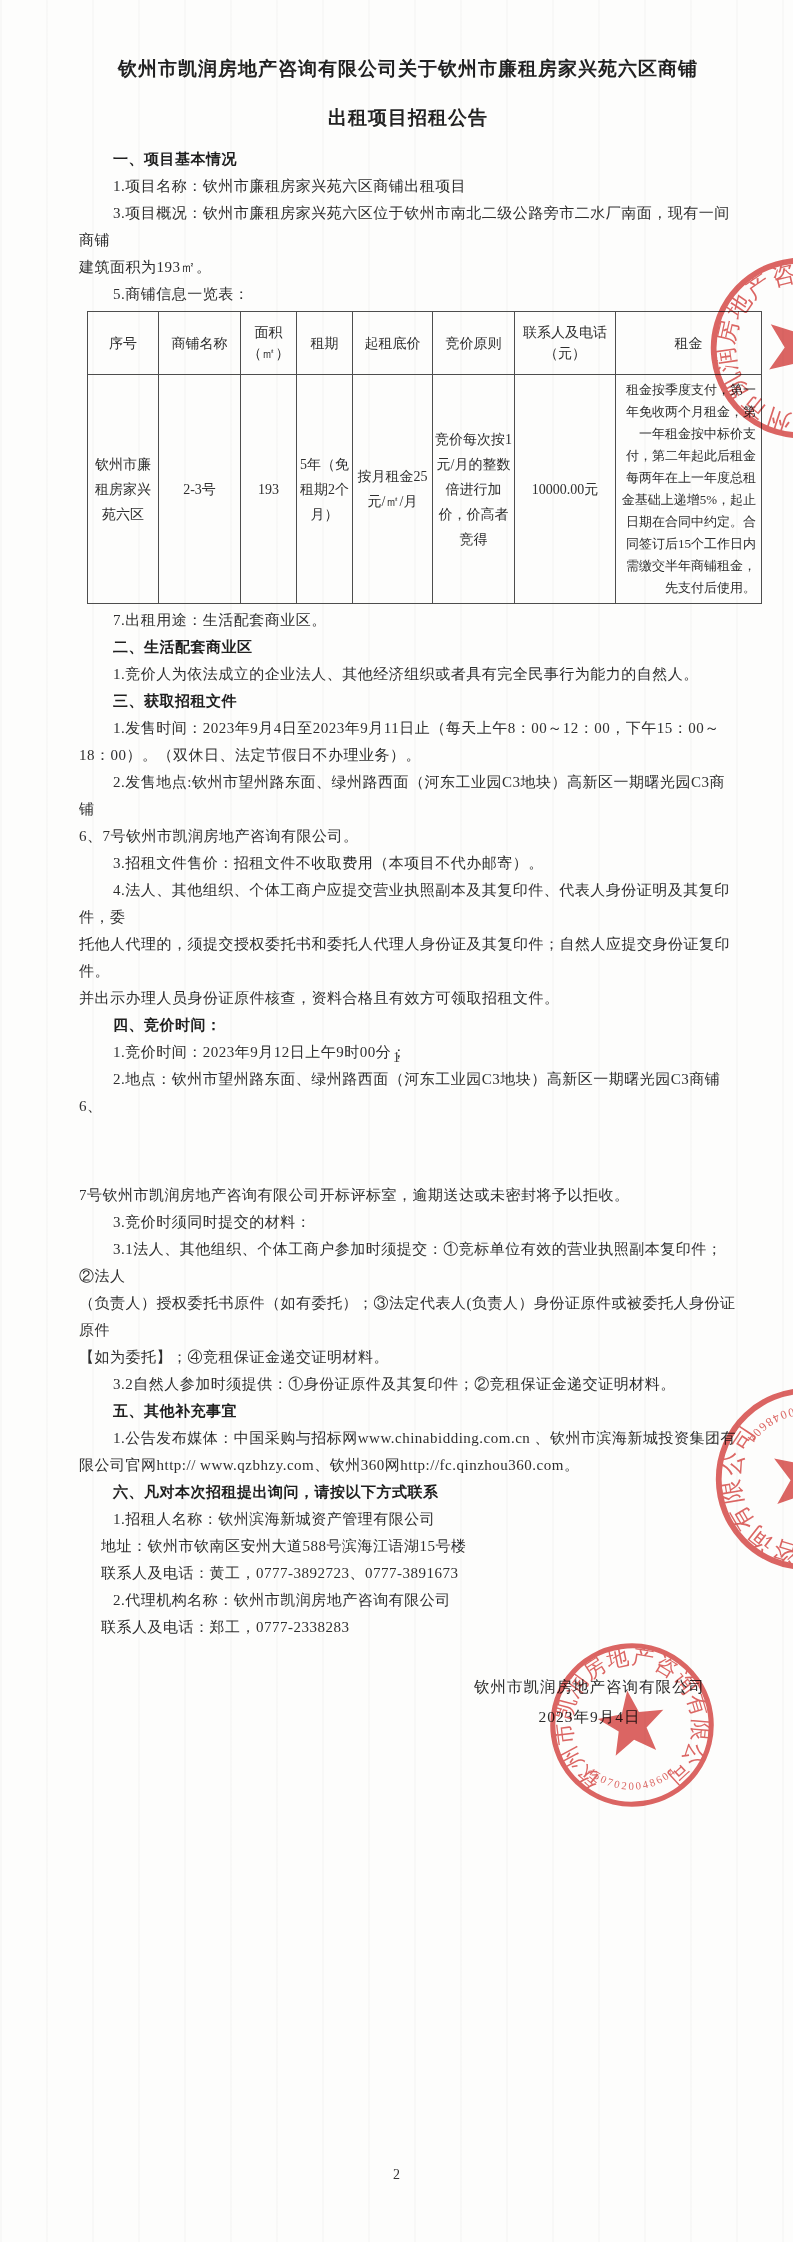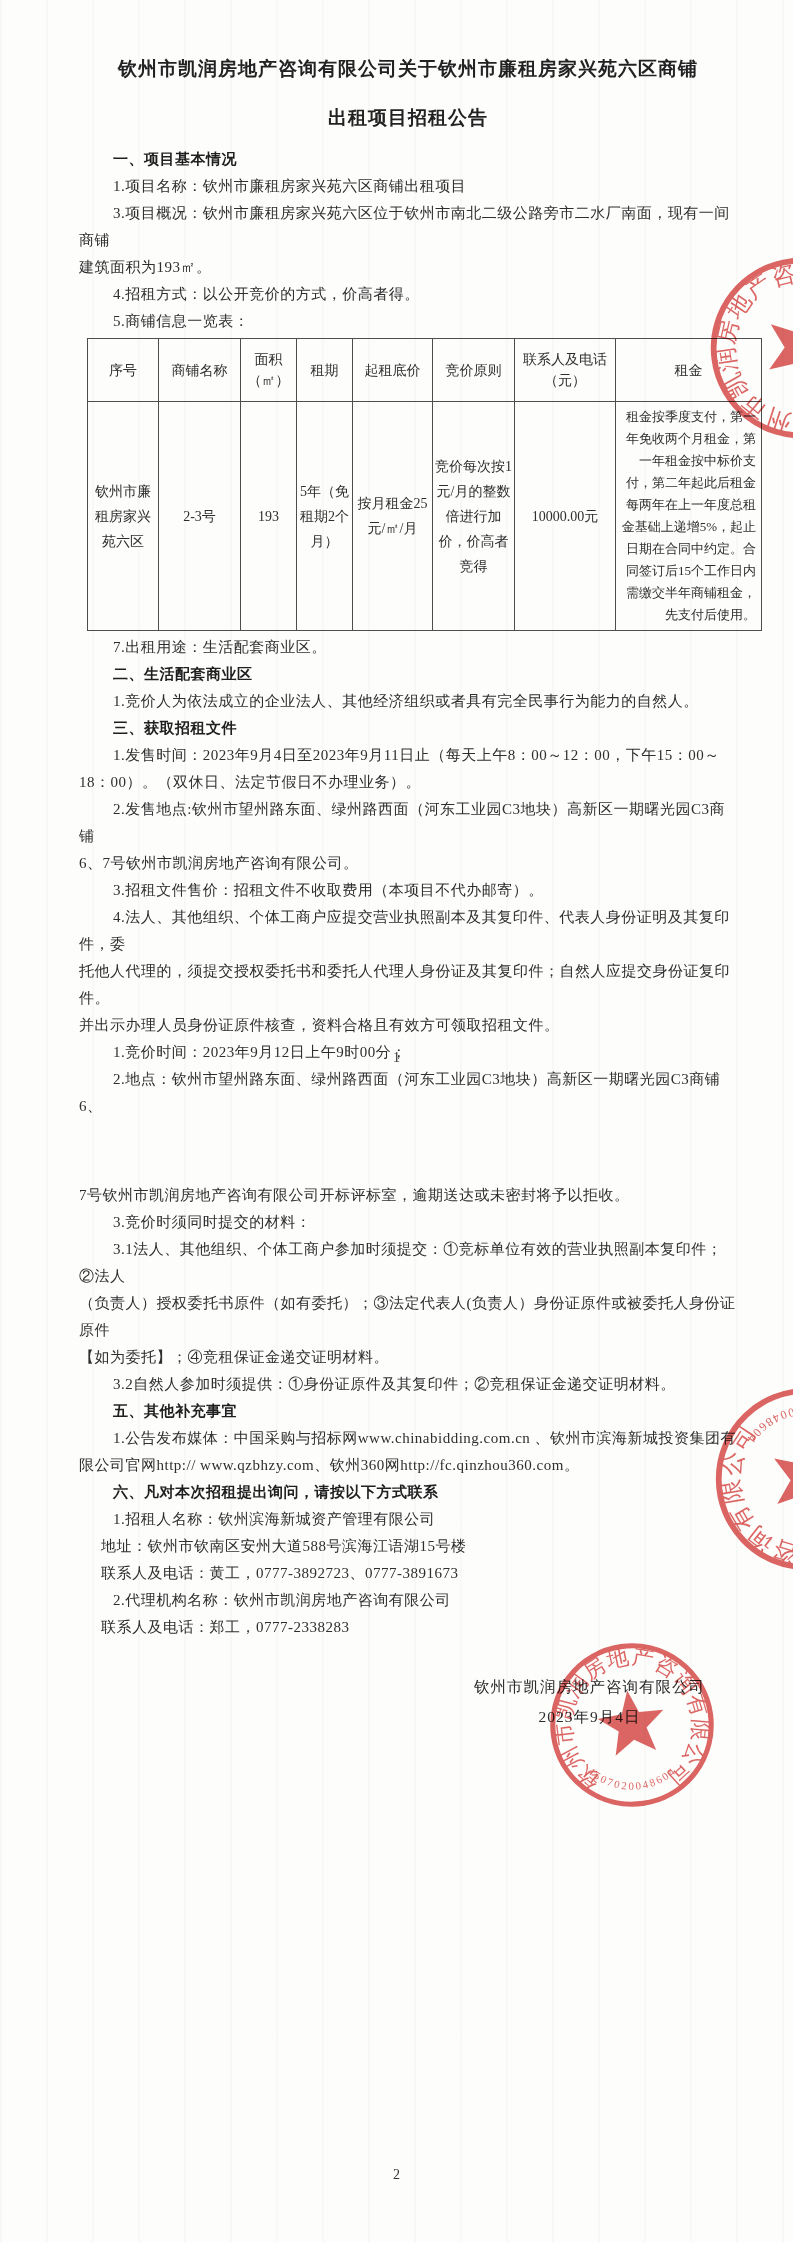--- a/index.html
+++ b/index.html
@@ -59,21 +59,20 @@
 
   <div class="page pg1">
 
     <div class="title">钦州市凯润房地产咨询有限公司关于钦州市廉租房家兴苑六区商铺
 出租项目招租公告</div>
 
     <p class="p ind hd">一、项目基本情况</p>
     <p class="p ind">1.项目名称：钦州市廉租房家兴苑六区商铺出租项目</p>
     <p class="p ind">3.项目概况：钦州市廉租房家兴苑六区位于钦州市南北二级公路旁市二水厂南面，现有一间商铺
 建筑面积为193㎡。</p>
-    <p class="p ind">4.招租方式：以公开竞价的方式，价高者得。</p>
     <p class="p ind">5.商铺信息一览表：</p>
 
     <table class="shop-table">
       <colgroup>
         <col style="width:71px">
           <col style="width:82px">
           <col style="width:56px">
           <col style="width:56px">
         <col style="width:80px">
           <col style="width:82px">
@@ -113,20 +112,21 @@
     <p class="p ind">1.竞价人为依法成立的企业法人、其他经济组织或者具有完全民事行为能力的自然人。</p>
     <p class="p ind hd">三、获取招租文件</p>
     <p class="p ind">1.发售时间：2023年9月4日至2023年9月11日止（每天上午8：00～12：00，下午15：00～
 18：00）。（双休日、法定节假日不办理业务）。</p>
     <p class="p ind">2.发售地点:钦州市望州路东面、绿州路西面（河东工业园C3地块）高新区一期曙光园C3商铺
 6、7号钦州市凯润房地产咨询有限公司。</p>
     <p class="p ind">3.招租文件售价：招租文件不收取费用（本项目不代办邮寄）。</p>
     <p class="p ind">4.法人、其他组织、个体工商户应提交营业执照副本及其复印件、代表人身份证明及其复印件，委
 托他人代理的，须提交授权委托书和委托人代理人身份证及其复印件；自然人应提交身份证复印件。
 并出示办理人员身份证原件核查，资料合格且有效方可领取招租文件。</p>
+    <p class="p ind hd">四、竞价时间：</p>
     <p class="p ind">1.竞价时间：2023年9月12日上午9时00分；</p>
     <p class="p ind">2.地点：钦州市望州路东面、绿州路西面（河东工业园C3地块）高新区一期曙光园C3商铺6、</p>
 
     <div class="pageno">1</div>
 
     <svg class="seal seal-1" viewBox="0 0 200 200" aria-hidden="true">
       <defs>
         <path id="arcA1" d="M 100,170 A 70,70 0 1 1 100.01,170"></path>
         <path id="arcA2" d="M 30,128 A 76,76 0 0 0 170,128"></path>
       </defs>

